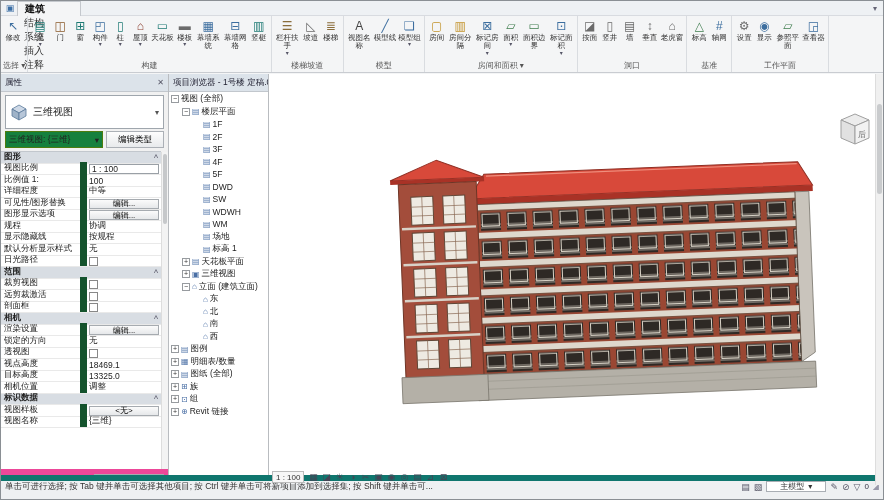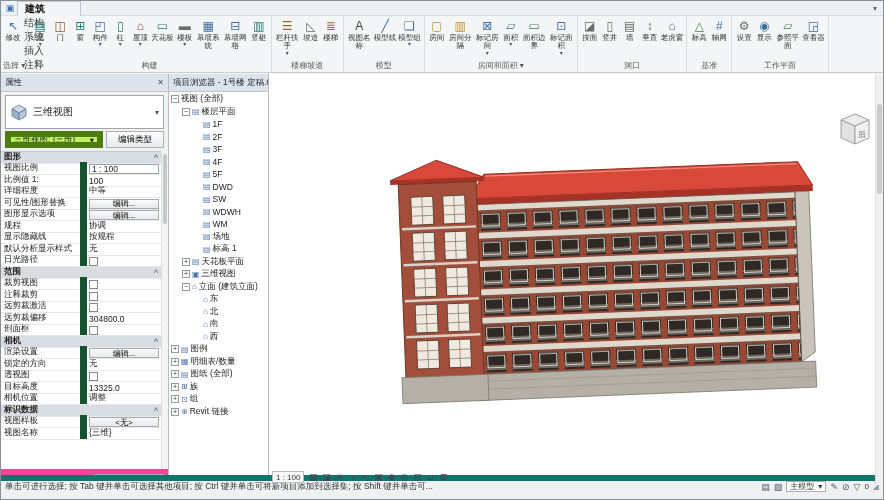--- a/index.html
+++ b/index.html
@@ -21,21 +21,21 @@
 .caret{font-size:6px;color:#556;line-height:5px}
 .rgname{height:12px;font-size:8px;color:#555;text-align:center;line-height:12px;white-space:nowrap}
 
 #main{position:absolute;top:73px;left:0;right:0;bottom:14px;display:flex}
 #props{width:168px;background:#f1f1f1;border-right:1px solid #b9bcc0;display:flex;flex-direction:column;position:relative}
 .phead{height:18px;background:#dce3ea;display:flex;align-items:center;padding:0 4px;font-size:8.5px;color:#223;border-bottom:1px solid #c2c7cd;justify-content:space-between;white-space:nowrap;overflow:hidden}
 .phead .x{color:#556;font-size:8px;margin-left:4px}
 .typesel{height:34px;margin:3px 4px 2px;background:#fff;border:1px solid #9fa6ad;display:flex;align-items:center;gap:5px;padding:0 4px;font-size:10px}
 .typesel .dd{margin-left:auto;color:#555;font-size:8px}
 .instrow{display:flex;gap:3px;margin:0 4px 3px;height:17px}
-.instcombo{flex:1;background:#bef264;border:6px solid #4d7c0f;display:flex;align-items:center;justify-content:space-between;padding:0 3px;font-size:8.5px;white-space:nowrap;overflow:hidden}
+.instcombo{flex:1;background:#15803d;border:1px solid #4d7c0f;display:flex;align-items:center;justify-content:space-between;padding:0 3px;font-size:8.5px;white-space:nowrap;overflow:hidden}
 .edittype{width:58px;background:linear-gradient(#fdfdfd,#e8eaec);border:1px solid #abb0b6;font-size:8.5px;font-family:inherit}
 #pgrid{flex:1;overflow:hidden;background:#fff;border-top:1px solid #c2c7cd;margin-right:7px}
 .prow{display:flex;height:11.5px;border-bottom:1px solid #e9e9e9;align-items:flex-end;font-size:8.5px}
 .prow .pl{width:86px;padding:0 3px;border-right:7px solid #14532d;display:flex;align-items:center;color:#222;overflow:hidden;white-space:nowrap}
 .prow .pv{flex:1;padding:0 2px;display:flex;align-items:center;overflow:hidden;white-space:nowrap}
 .prow.section{background:#d8dde3;font-weight:bold;color:#333}
 .prow.section .pl{width:auto;flex:1;border:none}
 .prow.section .sc{padding:0 3px;color:#556;font-weight:normal}
 .vbox{flex:1;border:1px solid #9aa0a6;background:#fff;height:10px;display:flex;align-items:center;padding:0 2px}
 .pv button{flex:1;height:10px;font-size:8px;background:linear-gradient(#fbfbfb,#e6e8ea);border:1px solid #a6abb0;font-family:inherit;line-height:7px}
@@ -59,21 +59,21 @@
 #viewbar{position:absolute;left:3px;bottom:1px;height:14px;display:flex;align-items:center;gap:3px;color:#333;z-index:3}
 .vscale{border:1px solid #bbb;background:#f7f7f7;padding:0 3px;height:12px;display:flex;align-items:center;font-size:8px}
 .vicon{width:12px;text-align:center;font-size:9px;color:#445}
 #vscroll{position:absolute;right:0;top:0;bottom:0;width:8px;background:#f0f0f0;border-left:1px solid #ddd;z-index:2}
 #vscroll .thumb{margin:30px 1px 0;height:90px;background:#c9cbcd;border-radius:3px}
 
 #status{position:absolute;left:0;right:0;bottom:0;height:24px;background:#eef0f2;border-top:6px solid #0f766e;display:flex;align-items:flex-start;padding:0 4px;font-size:8.5px;color:#333}
 #hint{overflow:hidden;white-space:nowrap;text-overflow:ellipsis;flex:1}
 #sright{display:flex;align-items:center;gap:4px;margin-left:8px;flex:none}
 .sicon{color:#556;font-size:9px}
-.dobox{border:1px solid #a9aeb4;background:#fff;padding:0 3px;height:11px;display:flex;align-items:center;gap:4px;font-size:8px;white-space:nowrap}
+.dobox{border:1px solid #a9aeb4;background:#fff;padding:0 13px;height:11px;display:flex;align-items:center;gap:4px;font-size:8px;white-space:nowrap}
 .fcount{font-size:8px;color:#334}
 .grip{color:#99a;font-size:8px}
 </style>
 </head>
 <body>
 
 <div id="app">
 
   <div id="tabbar">
     <span id="appicon">▣</span>
@@ -375,35 +375,23 @@
             <span class="pl">范围</span>
             <span class="sc">^</span>
           </div>
           <div class="prow">
             <span class="pl">裁剪视图</span>
             <span class="pv">
               <span class="chk"></span>
             </span>
           </div>
           <div class="prow">
-            <span class="pl">注释裁剪</span>
+            <span class="pl">远剪裁激活</span>
             <span class="pv">
               <span class="chk"></span>
-            </span>
-          </div>
-          <div class="prow">
-            <span class="pl">远剪裁激活</span>
-            <span class="pv">
-              <span class="chk"></span>
-            </span>
-          </div>
-          <div class="prow">
-            <span class="pl">远剪裁偏移</span>
-            <span class="pv">
-              <span>304800.0</span>
             </span>
           </div>
           <div class="prow">
             <span class="pl">剖面框</span>
             <span class="pv">
               <span class="chk"></span>
             </span>
           </div>
           <div class="prow section">
             <span class="pl">相机</span>
@@ -418,20 +406,26 @@
           <div class="prow">
             <span class="pl">锁定的方向</span>
             <span class="pv">
               <span>无</span>
             </span>
           </div>
           <div class="prow">
             <span class="pl">透视图</span>
             <span class="pv">
               <span class="chk"></span>
+            </span>
+          </div>
+          <div class="prow">
+            <span class="pl">视点高度</span>
+            <span class="pv">
+              <span>18469.1</span>
             </span>
           </div>
           <div class="prow">
             <span class="pl">目标高度</span>
             <span class="pv">
               <span>13325.0</span>
             </span>
           </div>
           <div class="prow">
             <span class="pl">相机位置</span>

